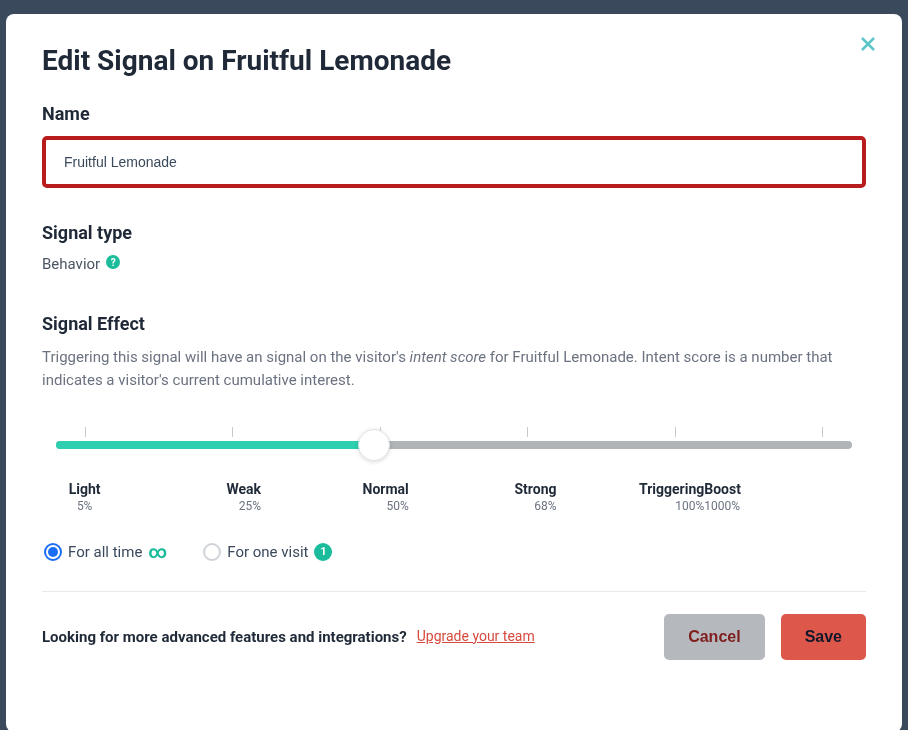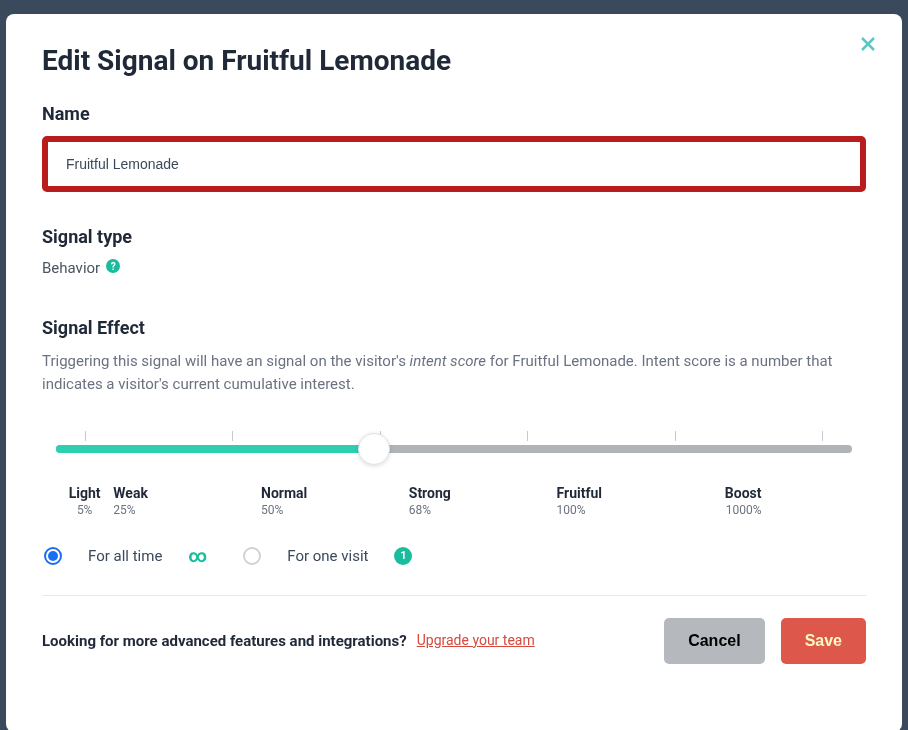--- a/index.html
+++ b/index.html
@@ -40,21 +40,21 @@
     }
     .section-label {
       font-size: 18px;
       font-weight: 700;
       color: #1f2937;
       margin-bottom: 12px;
     }
     .input-field {
       width: 100%;
       padding: 14px 18px;
-      border: 6px solid #b91c1c;
+      border: 4px solid #b91c1c;
       border-radius: 5px;
       font-size: 14px;
       color: #3a4a5c;
       margin-bottom: 34px;
     }
     .signal-type-row {
       display: flex;
       align-items: flex-start;
       gap: 6px;
       margin-bottom: 40px;
@@ -127,46 +127,46 @@
       border: 1px solid #e1e4e8;
       border-radius: 50%;
       box-shadow: 0 1px 4px rgba(0,0,0,0.15);
       cursor: grab;
     }
     .slider-labels {
       display: flex;
       margin-top: 52px;
     }
     .slider-label-col {
-      text-align: left;
+      text-align: right;
     }
     .slider-label-col.first { width: 7.2%; text-align: center; }
     .slider-label-col.mid { width: 18.56%; }
-    .slider-label-col.last { width: 7.2%; text-align: right; }
+    .slider-label-col.last { width: 7.2%; text-align: left; }
     .slider-label-name {
       font-size: 14px;
       font-weight: 700;
       color: #1f2937;
     }
     .slider-label-pct {
       font-size: 12px;
       color: #6b7280;
       margin-top: 2px;
     }
     .radio-row {
       display: flex;
       gap: 36px;
       margin-top: 26px;
       margin-bottom: 30px;
       padding: 0 2px;
     }
     .radio-opt {
       display: flex;
       align-items: center;
-      gap: 26px;
+      gap: 6px;
       cursor: pointer;
       font-size: 15px;
       color: #3a4a5c;
       text-align: right;
     }
     .radio-circle {
       width: 18px;
       height: 18px;
       border-radius: 50%;
       border: 2px solid #cfd3d8;
@@ -234,25 +234,25 @@
     .btn {
       padding: 14px 24px;
       border: none;
       border-radius: 5px;
       font-size: 16px;
       font-weight: 600;
       cursor: pointer;
     }
     .btn-cancel {
       background: #b5b9be;
-      color: #000000;
+      color: #7f1d1d;
     }
     .btn-save {
       background: #de574b;
-      color: #fef9c3;
+      color: #0f172a;
     }
   </style>
 </head>
 <body>
 
 <div class="modal">
 
   <div class="close-btn">
     <svg width="16" height="16" viewBox="0 0 16 16" fill="none">
       <line x1="2" y1="2" x2="14" y2="14"></line>
@@ -299,21 +299,21 @@
       </div>
       <div class="slider-label-col mid">
         <div class="slider-label-name">Normal</div>
         <div class="slider-label-pct">50%</div>
       </div>
       <div class="slider-label-col mid">
         <div class="slider-label-name">Strong</div>
         <div class="slider-label-pct">68%</div>
       </div>
       <div class="slider-label-col mid">
-        <div class="slider-label-name">Fruitful</div>
+        <div class="slider-label-name">Triggering</div>
         <div class="slider-label-pct">100%</div>
       </div>
       <div class="slider-label-col last">
         <div class="slider-label-name">Boost</div>
         <div class="slider-label-pct">1000%</div>
       </div>
     </div>
   </div>
 
   <div class="radio-row">

